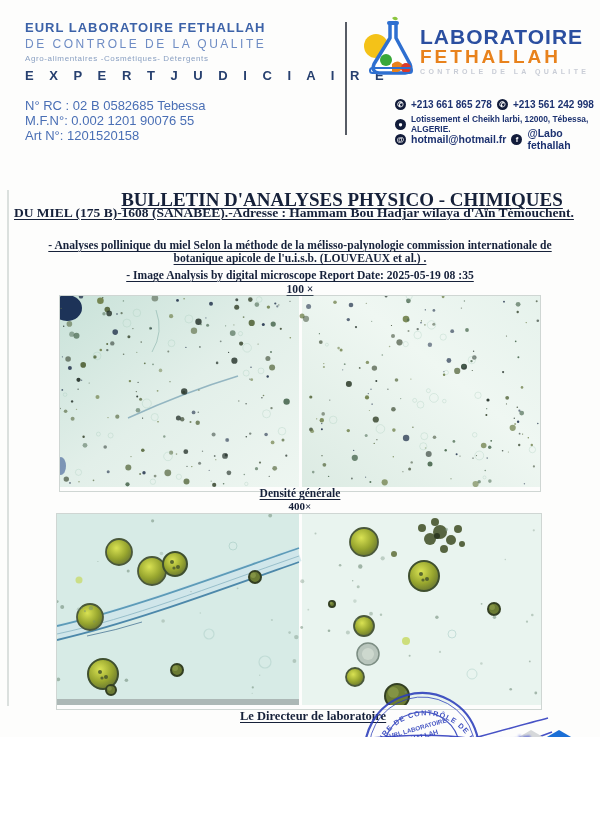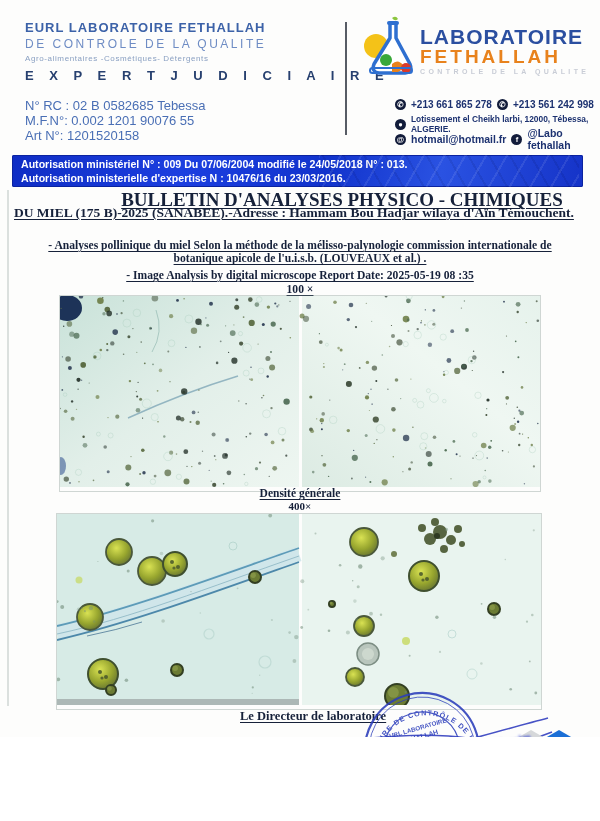--- a/index.html
+++ b/index.html
@@ -91,28 +91,23 @@
     <span class="cico">●</span>
     <span>Lotissement el Cheikh larbi, 12000, Tébessa, ALGERIE.</span>
   </div>
   <div class="abs crow" style="left:395px;top:127px;font-size:10.5px;">
     <span class="cico">@</span>
     <span>hotmail@hotmail.fr</span>
     <span class="cico">f</span>
     <span>@Labo fethallah</span>
   </div>
 
-  <div class="abs banner">
-    <div class="hexwm"></div>
-    <div>Autorisation ministériel N° : 009 Du 07/06/2004 modifié le 24/05/2018 N° : 013.</div>
-    <div>Autorisation ministerielle d'expertise N : 10476/16 du 23/03/2016.</div>
-  </div>
 
   <div class="abs tline t1" style="top:189px;"><span class="u">BULLETIN D'ANALYSES PHYSICO - CHIMIQUES</span></div>
-  <div class="abs tline t2" style="top:205px;width:580px;"><span class="u">DU MIEL (175 B)-2025 (SANABEE).-Adresse : Hammam Bou Hadjar  wilaya d'Aïn Témouchent.</span></div>
+  <div class="abs tline t2" style="top:205px;width:580px;"><span class="u">DU MIEL (175 B)-1608 (SANABEE).-Adresse : Hammam Bou Hadjar  wilaya d'Aïn Témouchent.</span></div>
   <div class="abs tline m1" style="top:239px;"><span class="u">-  Analyses pollinique du miel Selon la méthode de la mélisso-palynologie commission internationale de</span></div>
   <div class="abs tline m1" style="top:252px;"><span class="u">botanique apicole de l'u.i.s.b. (LOUVEAUX et al.) .</span></div>
   <div class="abs tline m1" style="top:269px;"><span class="u">-  Image Analysis by digital microscope Report Date: 2025-05-19  08 :35</span></div>
   <div class="abs tline m1" style="top:283px;"><span class="u">100 ×</span></div>
 
   <div class="abs vedge"></div>
 
   <div class="abs micro" style="left:60px;top:296px;">
     <svg id="panel1" width="480" height="191">
         <defs>

